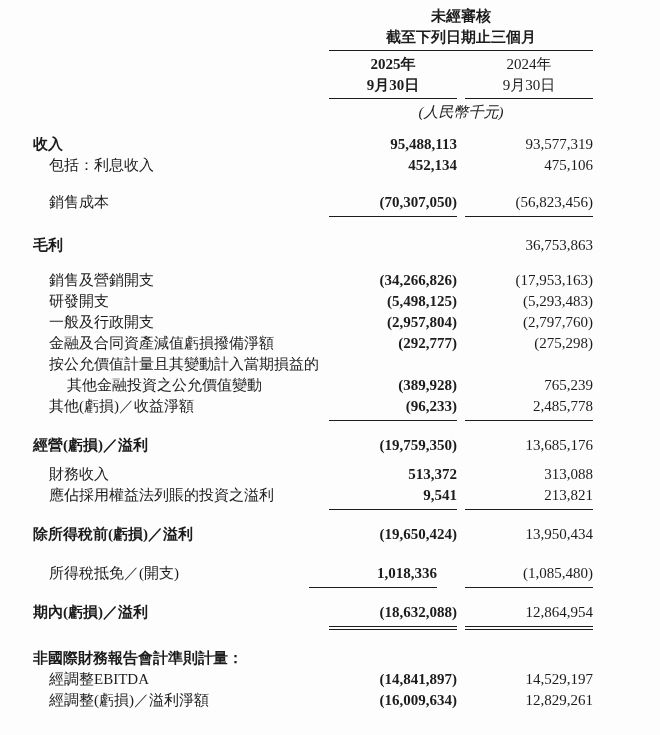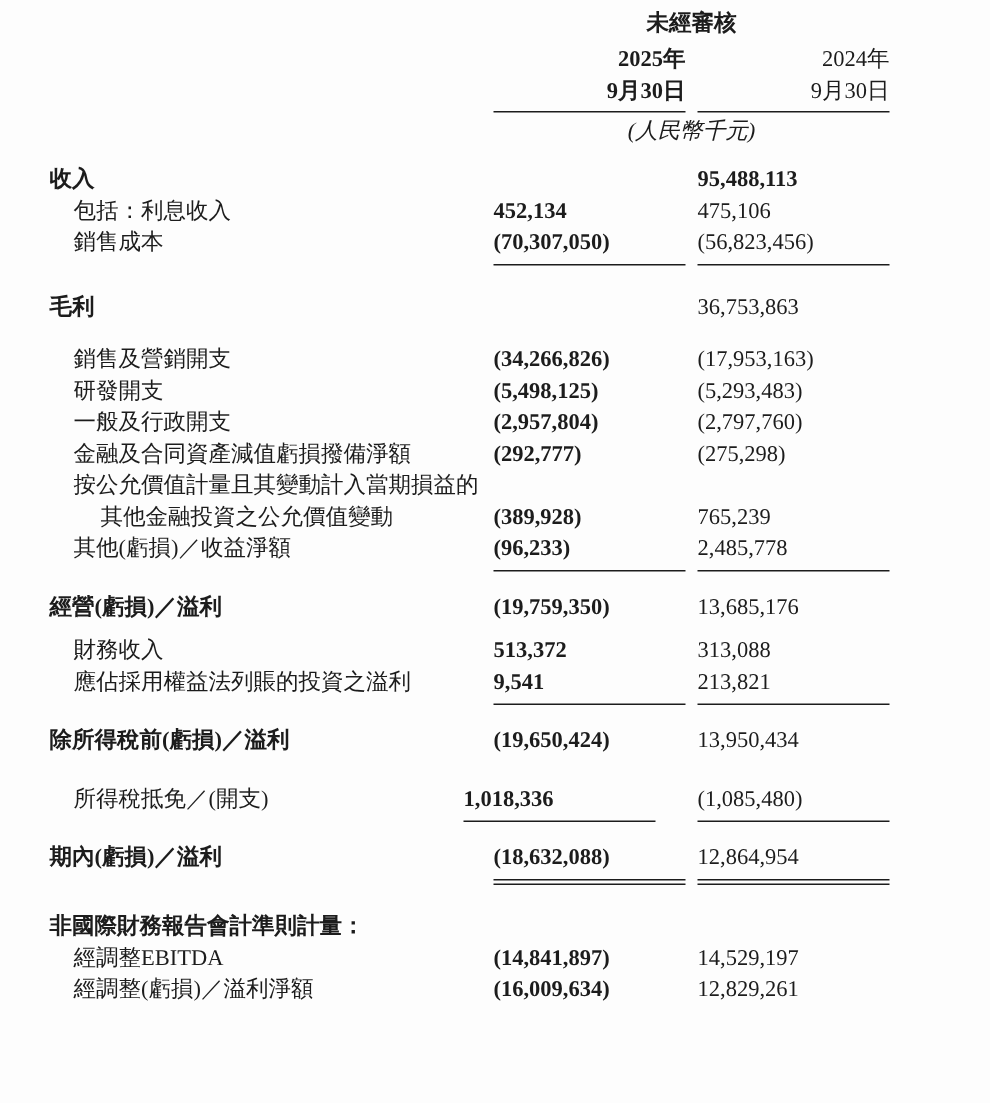--- a/index.html
+++ b/index.html
@@ -22,69 +22,71 @@
   }
   
   .head { display: flex; justify-content: flex-end; }
   .head-right { width: 264px; text-align: center; }
   .hline { font-weight: 700; }
   .period {
     border-bottom: 1.5px solid #1c1c1c;
     padding-bottom: 2px;
   }
   .dates { display: flex; margin-top: 3px; }
-  .dc { width: 128px; text-align: right; padding-bottom: 2px; border-bottom: 1.5px solid #1c1c1c; }
+  .dc { width: 128px; text-align: center; padding-bottom: 2px; border-bottom: 1.5px solid #1c1c1c; }
   .dc1 { font-weight: 700; }
   .dc2 { margin-left: 8px; }
   .cur { font-style: italic; margin-top: 3px; }
   
   .rows { margin-top: 11px; }
   .r { display: flex; align-items: baseline; }
   .lbl { flex: 1; }
   .i1 { padding-left: 16px; }
   .i2 { padding-left: 34px; }
   .b { font-weight: 700; }
-  .c { width: 128px; text-align: left; white-space: nowrap; }
+  .c { width: 128px; text-align: right; white-space: nowrap; }
   .c2 { margin-left: 8px; }
   .c1v { font-weight: 700; }
   .rule { border-bottom: 1.5px solid #1c1c1c; padding-bottom: 3px; }
   .rule2 { border-bottom: 4px double #1c1c1c; padding-bottom: 3px; }
   
   .g8  { margin-top: 8px; }
   .g14 { margin-top: 14px; }
-  .g16 { }
+  .g16 { margin-top: 16px; }
   .g18 { margin-top: 18px; gap: 20px; }
 </style>
 </head>
 <body>
 
 <div class="page">
 
   <div class="head">
     <div class="head-right">
       <div class="hline">未經審核</div>
+      <div class="hline period">截至下列日期止三個月</div>
       <div class="dates">
         <div class="dc dc1">
           <div>2025年</div>
           <div>9月30日</div>
         </div>
         <div class="dc dc2">
           <div>2024年</div>
           <div>9月30日</div>
         </div>
       </div>
       <div class="cur">(人民幣千元)</div>
     </div>
   </div>
 
   <div class="rows">
 
     <div class="r">
       <div class="lbl b">收入</div>
       <div class="c c1v">95,488,113</div>
+      <div class="c c2">93,577,319</div>
     </div>
 
     <div class="r">
       <div class="lbl i1">包括：利息收入</div>
       <div class="c c1v">452,134</div>
       <div class="c c2">475,106</div>
     </div>
 
     <div class="r g16">
       <div class="lbl i1">銷售成本</div>

